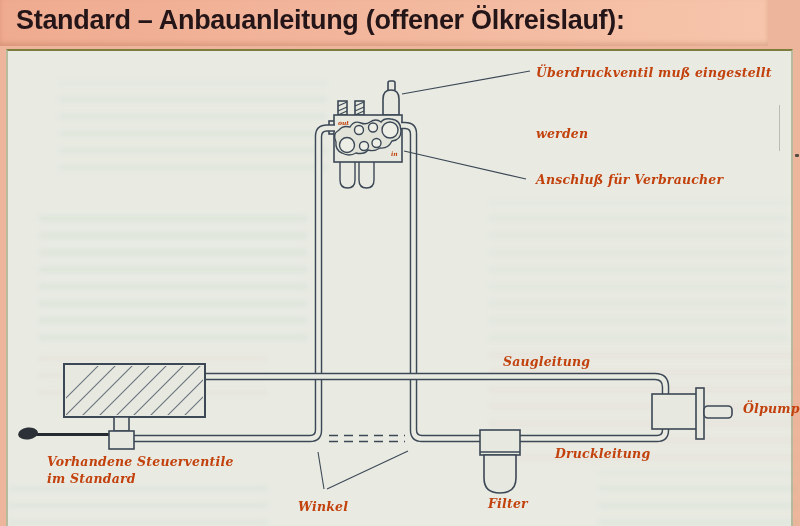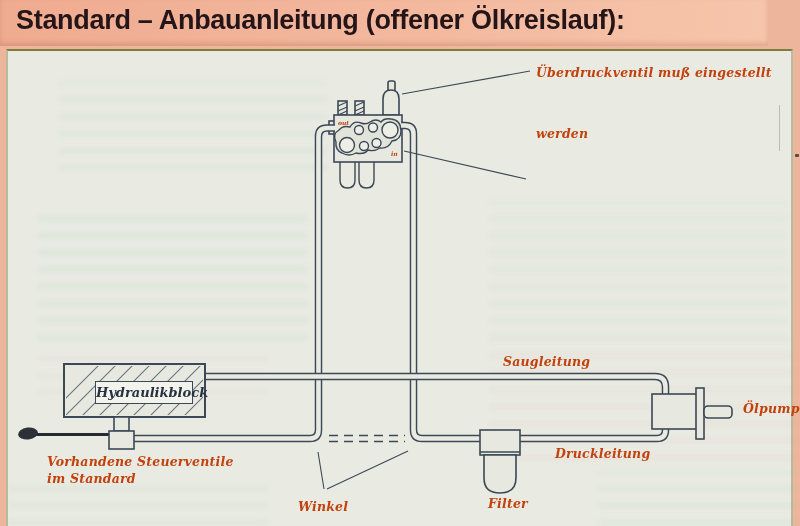--- a/index.html
+++ b/index.html
@@ -162,23 +162,23 @@
     <g>
       <path class="thin" d="M400 92 L528 69"></path>
       <path class="thin" d="M402 149 L524 177"></path>
       <path class="thin" d="M316 450 L322 487"></path>
       <path class="thin" d="M406 449 L325 487"></path>
     </g>
   </svg>
 
   <div class="lbl" style="left:528px;top:14px;">Überdruckventil muß  eingestellt</div>
   <div class="lbl" style="left:528px;top:31px;margin-top:44px;">werden</div>
+  <div class="lbl" style="left:528px;top:121px;">Anschluß für Verbraucher</div>
   <div class="lbl" style="left:495px;top:303px;text-align:center;">Saugleitung</div>
   <div class="lbl" style="left:735px;top:350px;">Ölpumpe</div>
   <div class="lbl" style="left:547px;top:395px;">Druckleitung</div>
   <div class="lbl" style="left:480px;top:445px;">Filter</div>
   <div class="lbl" style="left:290px;top:448px;">Winkel</div>
   <div class="lbl" style="left:39px;top:403px;">Vorhandene Steuerventile</div>
   <div class="lbl" style="left:39px;top:420px;">im Standard</div>
   <div class="lbl tiny" style="left:330px;top:68px;">out</div>
   <div class="lbl tiny" style="left:383px;top:99px;">in</div>
-  <div class="hydlbl">Hydraulikblock</div>
 </div>
 
 </body></html>

